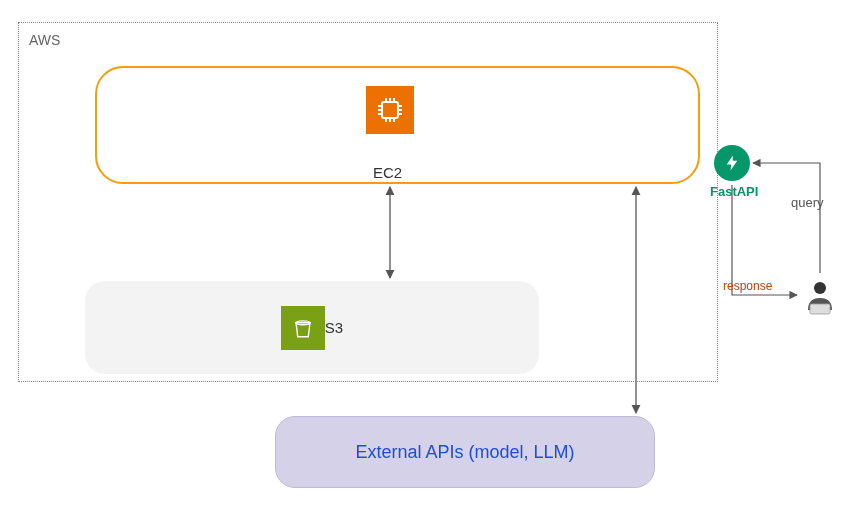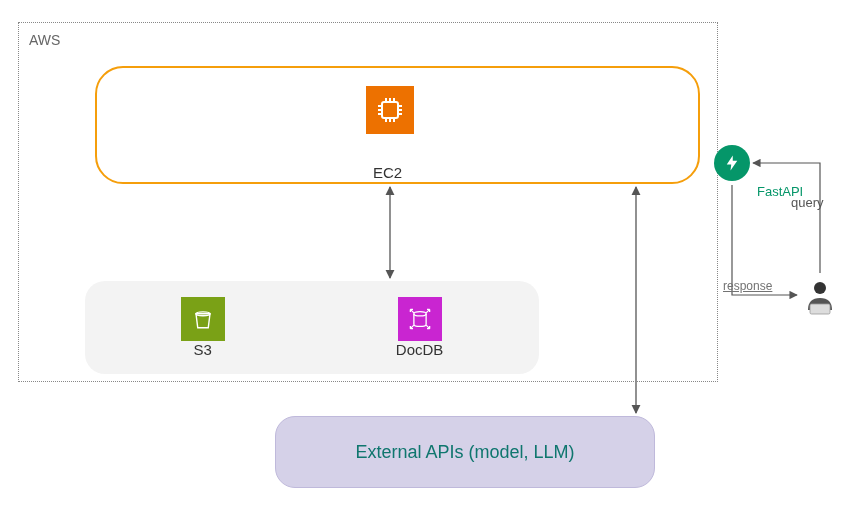--- a/index.html
+++ b/index.html
@@ -48,72 +48,71 @@
     width: 454px; height: 93px;
     background: #f3f3f3;
     border-radius: 20px;
     display: flex;
     justify-content: space-around;
     align-items: center;
     padding: 0 10px;
   }
   .storage-item {
     display: flex;
-    flex-direction: column;
+    flex-direction: row;
     align-items: center;
   }
   .storage-icon {
     width: 44px; height: 44px;
     display: flex; align-items: center; justify-content: center;
   }
   .storage-label { font-size: 15px; color: #333; }
   .s3-bg { background: #7aa116; }
   .docdb-bg { background: #c925d1; }
   .rds-bg { background: #c925d1; }
   .ext-box {
     position: absolute;
     left: 275px; top: 416px;
     width: 380px; height: 72px;
     background: #d5d1e8;
     border: 1px solid #bfb9db;
     border-radius: 20px;
     display: flex; align-items: center; justify-content: center;
   }
-  .ext-label { font-size: 18px; color: #0f766e; }
+  .ext-label { font-size: 18px; color: #1d4ed8; }
   .fastapi-icon {
     position: absolute;
     left: 714px; top: 145px;
     width: 36px; height: 36px;
     border-radius: 50%;
     background: #059669;
     display: flex; align-items: center; justify-content: center;
   }
   .fastapi-icon svg { width: 18px; height: 20px; }
   .fastapi-label {
     position: absolute;
     left: 710px; top: 184px;
     font-size: 13px;
     color: #059669;
-    font-weight: 400;
-    margin-left: 47px;
+    font-weight: 700;
   }
   .user-icon {
     position: absolute;
     left: 800px; top: 276px;
     width: 40px; height: 40px;
   }
   .query-label {
     position: absolute;
     left: 791px; top: 195px;
     font-size: 13px; color: #555;
   }
   .response-label {
     position: absolute;
     left: 723px; top: 279px;
-    font-size: 12px; color: #737373; text-decoration: underline;
+    font-size: 12px; color: #c2410c;
   }
   svg.connector {
     position: absolute;
     left: 0; top: 0;
     width: 852px; height: 517px;
     pointer-events: none;
   }
 </style>
 </head>
 <body>
@@ -160,31 +159,20 @@
 <div class="storage-box">
   <div class="storage-item">
     <div class="storage-icon s3-bg">
       <svg viewBox="0 0 32 32" width="28" height="28" fill="none">
         <path d="M8 10 L24 10 L22 26 L10 26 Z" stroke="#fff" stroke-width="1.6" fill="none"></path>
         <ellipse cx="16" cy="10" rx="8" ry="2.2" stroke="#fff" stroke-width="1.6" fill="none"></ellipse>
       </svg>
     </div>
     <div class="storage-label">S3</div>
   </div>
-  <div class="storage-item">
-    <div class="storage-icon docdb-bg">
-      <svg viewBox="0 0 32 32" width="28" height="28" fill="none">
-        <ellipse cx="16" cy="10" rx="7" ry="2.5" stroke="#fff" stroke-width="1.5"></ellipse>
-        <path d="M9 10 L9 22 A7 2.5 0 0 0 23 22 L23 10" stroke="#fff" stroke-width="1.5" fill="none"></path>
-        <path d="M5 5 L9 9 M27 5 L23 9 M5 27 L9 23 M27 27 L23 23" stroke="#fff" stroke-width="1.5"></path>
-        <path d="M5 5 L5 8 M5 5 L8 5 M27 5 L27 8 M27 5 L24 5 M5 27 L5 24 M5 27 L8 27 M27 27 L27 24 M27 27 L24 27" stroke="#fff" stroke-width="1.5"></path>
-      </svg>
-    </div>
-    <div class="storage-label">DocDB</div>
-  </div>
 </div>
 
 <div class="ext-box">
   <span class="ext-label">External APIs (model, LLM)</span>
 </div>
 
 <div class="fastapi-icon">
   <svg viewBox="0 0 24 24">
       <path d="M13 2 L5 14 L11 14 L10 22 L19 9 L13 9 Z" fill="#fff"></path>
     </svg>

